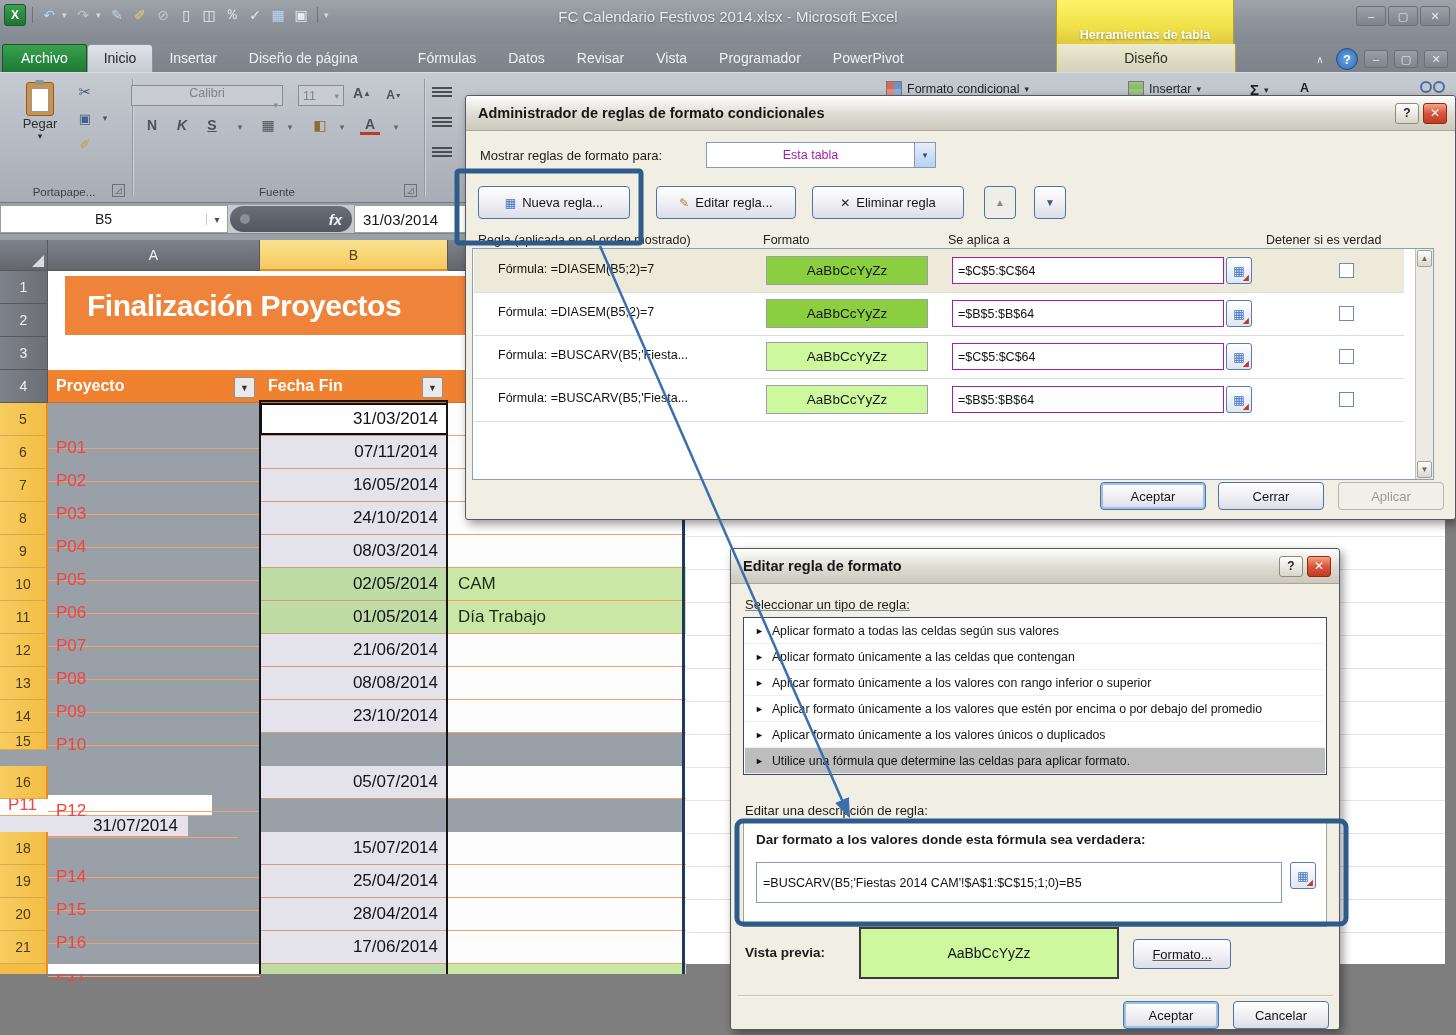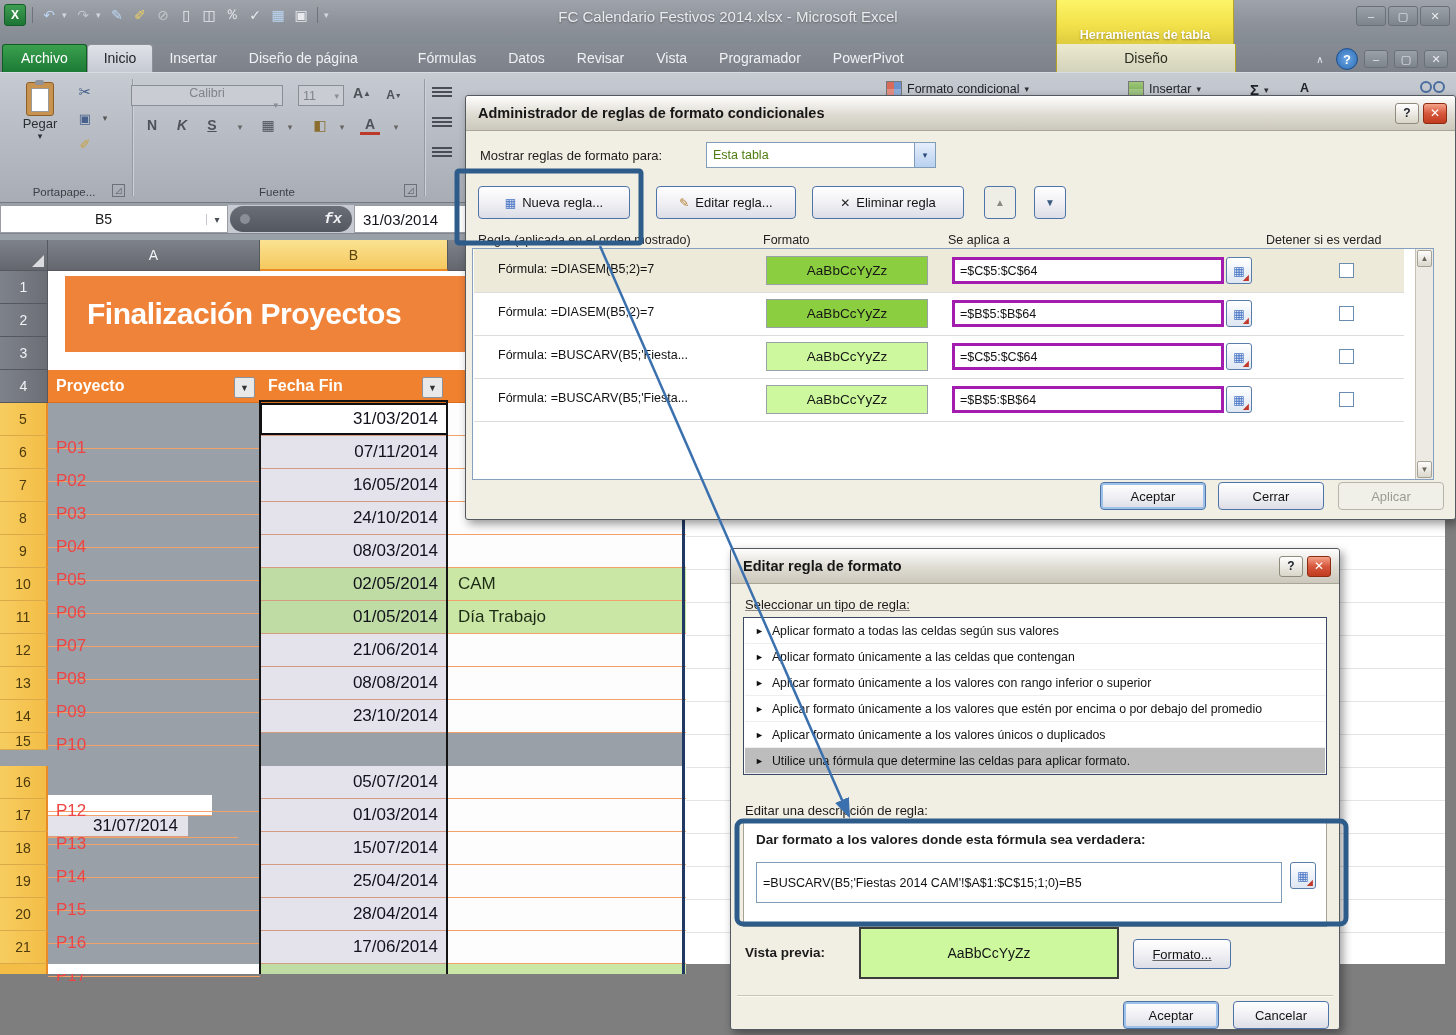--- a/index.html
+++ b/index.html
@@ -80,21 +80,21 @@
 
   
   .fbar{left:0;top:205px;width:1456px;height:29px;background:#c7cad0;border-bottom:1px solid #83878e;box-sizing:border-box;}
   .namebox{left:0;top:205px;width:228px;height:28px;background:#fff;border:1px solid #9a9da3;
            box-sizing:border-box;display:flex;align-items:center;}
   .namebox .nb{flex:1;text-align:center;font-size:14px;color:#1a1a1a;}
   .namebox .dd{width:20px;font-size:10px;color:#4a4e54;border-left:1px solid #c4c7cc;text-align:center;}
   .fxpill{left:230px;top:206px;width:122px;height:26px;background:linear-gradient(#6a6e76,#53575f);
           border-radius:13px;display:flex;align-items:center;padding:0 10px;box-sizing:border-box;}
   .fxpill .dot{width:10px;height:10px;border-radius:50%;background:#8a8e96;}
-  .fxpill .fx{margin-left:auto;color:#f0f1f4;font-style:italic;font-family:Liberation Mono, monospace;
+  .fxpill .fx{margin-left:auto;color:#f0f1f4;font-style:italic;font-family:Liberation Sans, sans-serif;
               font-size:15px;font-weight:bold;}
   .fval{left:354px;top:205px;width:1102px;height:28px;background:#fff;border:1px solid #9a9da3;
         box-sizing:border-box;display:flex;align-items:center;padding-left:8px;font-size:15px;color:#14141e;}
 
   
   .sheet-right{left:683px;top:240px;width:762px;height:724px;background:#fff;
     background-image:repeating-linear-gradient(180deg,transparent 0 32px,#e4e4e6 32px 33px);}
   .gray-bottom{left:0;top:964px;width:1456px;height:71px;background:#7e7e7e;}
   .gray-strip{left:1445px;top:240px;width:11px;height:795px;background:#7e7e7e;}
   .chead{top:240px;height:31px;background:linear-gradient(#7e828a,#63666d);
@@ -115,21 +115,21 @@
   .ca{width:212px;box-sizing:border-box;background:#fff;border-bottom:1px solid #f2a269;
       display:flex;align-items:center;padding-left:8px;font-size:17px;color:#ef4444;margin-top:45px;}
   .cb{width:188px;box-sizing:border-box;background:#e4e3ec;border-bottom:1px solid #d49b80;
       display:flex;align-items:center;justify-content:flex-end;padding-right:10px;font-size:17px;color:#12121c;}
   .cc{width:238px;box-sizing:border-box;background:#fdfdfd;border-bottom:1px solid #f2a269;
       display:flex;align-items:center;padding-left:10px;font-size:17px;color:#1c2c14;}
   .trow.green .cb{background:#bfdca4;}
   .trow.green .cc{background:#cbe7a6;}
   .cb.active{background:#fff;box-shadow:inset 0 0 0 2px #0f0f0f;}
   .blank{width:638px;background:#fff;border-bottom:1px solid #fff;}
-  .banner{left:65px;top:276px;width:400px;height:76px;background:#f0833a;
+  .banner{left:65px;top:276px;width:400px;height:59px;background:#f0833a;
           display:flex;align-items:center;padding-left:22px;box-sizing:border-box;overflow:hidden;}
   .banner span{font-size:30px;font-weight:bold;color:#fff;letter-spacing:-.5px;white-space:nowrap;}
   .thead-a{width:212px;box-sizing:border-box;background:#f0822f;border-bottom:1px solid #d96f1e;
            display:flex;align-items:center;padding-left:8px;font-size:16px;font-weight:bold;color:#fff;position:relative;}
   .thead-b{width:188px;box-sizing:border-box;background:#f0822f;border-bottom:1px solid #d96f1e;
            display:flex;align-items:center;padding-left:8px;font-size:16px;font-weight:bold;color:#fff;position:relative;}
   .thead-c{width:238px;background:#f0822f;border-bottom:1px solid #d96f1e;}
   .filterbtn{position:absolute;right:5px;top:7px;width:19px;height:19px;background:#e9e9e9;
              border:1px solid #8d9199;border-radius:2px;font-size:9px;color:#333;
              display:flex;align-items:center;justify-content:center;}
@@ -153,32 +153,32 @@
   .tbtn.help{background:linear-gradient(#ffffff,#d9d5c8);border:1px solid #8f8b7d;color:#20242c;}
   .tbtn.close{background:linear-gradient(#f4a389,#d6573c 50%,#c13b20);border:1px solid #8e2b12;color:#fff;}
   .dlabel{position:absolute;font-size:13px;color:#1c1c1c;}
   .xpbtn{position:absolute;display:flex;align-items:center;justify-content:center;gap:6px;
          background:linear-gradient(#ffffff,#f2f2f6 45%,#dddde7);border:1px solid #4e73a8;
          border-radius:4px;font-size:13px;color:#141414;box-sizing:border-box;}
   .xpbtn.focus{box-shadow:inset 0 0 0 2px #9ec1ea;}
   .xpbtn.disabled{color:#9b9b93;border-color:#b5b5aa;background:#f1f0e8;}
   .xpbtn .bico{font-size:12px;}
   .dropdown{position:absolute;background:#fff;border:1px solid #7f9db9;display:flex;align-items:center;box-sizing:border-box;}
-  .dropdown .val{flex:1;padding-left:6px;font-size:12.5px;color:#4d7c0f;}
+  .dropdown .val{flex:1;font-size:12.5px;color:#a21caf;text-align:center;}
   .dropdown .arrow{width:20px;height:100%;background:linear-gradient(#e6eefb,#b9d1f0);
                    border-left:1px solid #7f9db9;display:flex;align-items:center;justify-content:center;
                    font-size:9px;color:#2b4a7a;}
   .ruleslist{position:absolute;background:#fff;border:1px solid #86a0c0;box-sizing:border-box;}
   .rrow{position:absolute;left:1px;width:930px;height:43px;border-bottom:1px solid #dcdcdc;}
   .rrow.sel{background:#edead9;}
   .rrow .rftext{position:absolute;left:24px;top:13px;font-size:12.5px;color:#111;}
   .swatch{position:absolute;left:292px;top:7px;width:162px;height:29px;border:1px solid #9aa0a8;
           display:flex;align-items:center;justify-content:center;font-size:13.5px;color:#161616;box-sizing:border-box;}
   .rinput{position:absolute;left:478px;top:8px;width:272px;height:27px;background:#fff;
-          border:3px solid #a21caf;box-sizing:border-box;display:flex;align-items:center;
+          border:1px solid #a21caf;box-sizing:border-box;display:flex;align-items:center;
           padding-left:5px;font-size:12.5px;color:#111;}
   .rangepick{position:absolute;width:26px;height:27px;top:8px;background:linear-gradient(#fff,#dde6f2);
              border:1px solid #5a7ca8;border-radius:3px;box-sizing:border-box;
              display:flex;align-items:center;justify-content:center;font-size:12px;color:#4472c4;}
   .rangepick:after{content:"◢";position:absolute;right:2px;bottom:1px;font-size:8px;color:#c0392b;}
   .chk{position:absolute;left:865px;top:14px;width:15px;height:15px;background:#fff;
        border:1px solid #6a8cae;box-sizing:border-box;}
   .scroll{position:absolute;width:18px;background:#eceae2;border-left:1px solid #c5c1b4;box-sizing:border-box;}
   .sarrow{position:absolute;left:1px;width:15px;height:17px;background:linear-gradient(#fdfdfd,#d9d7cc);
           border:1px solid #a5a193;border-radius:2px;font-size:8px;color:#6b6758;
@@ -449,26 +449,20 @@
     <div class="ca">P11</div>
     <div class="cb">31/07/2014</div>
     <div class="cc"></div>
   </div>
   <div class="abs trow" style="top:766px;">
     <div class="rh yel">16</div>
     <div class="ca">P12</div>
     <div class="cb">05/07/2014</div>
     <div class="cc"></div>
   </div>
-  <div class="abs trow" style="top:799px;">
-    <div class="rh yel">17</div>
-    <div class="ca">P13</div>
-    <div class="cb">01/03/2014</div>
-    <div class="cc"></div>
-  </div>
   <div class="abs trow" style="top:832px;">
     <div class="rh yel">18</div>
     <div class="ca">P14</div>
     <div class="cb">15/07/2014</div>
     <div class="cc"></div>
   </div>
   <div class="abs trow" style="top:865px;">
     <div class="rh yel">19</div>
     <div class="ca">P15</div>
     <div class="cb">25/04/2014</div>

